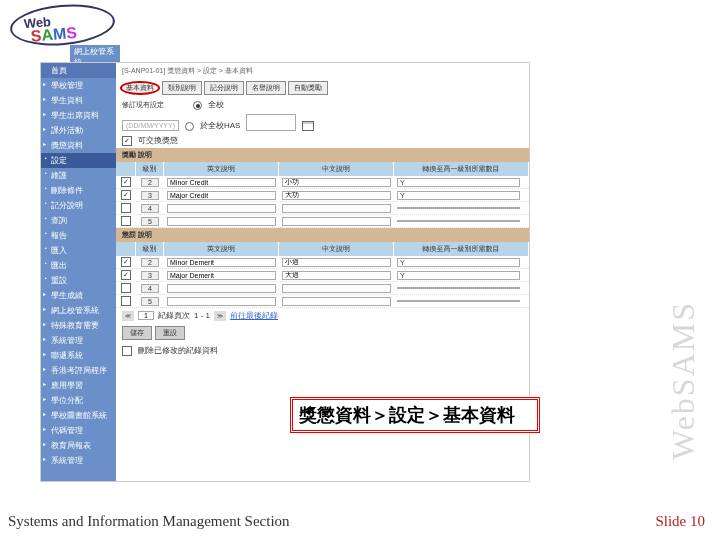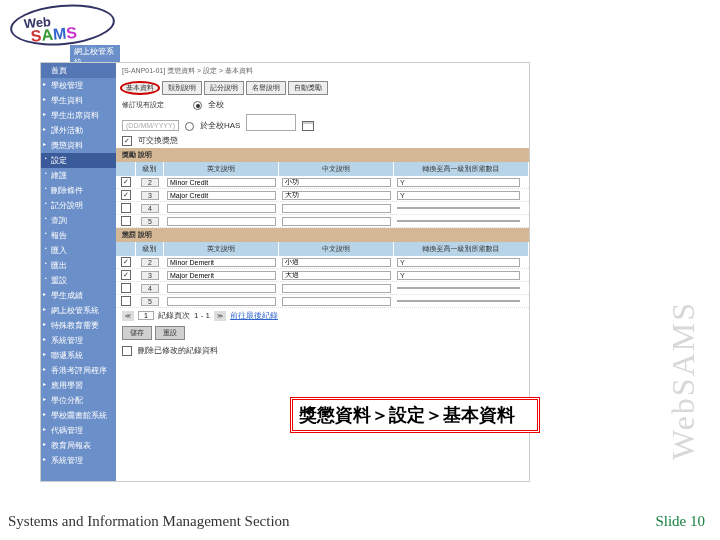--- a/index.html
+++ b/index.html
@@ -60,21 +60,21 @@
   .btn { background: #d0d0d0; border: 1px solid #888; padding: 1px 7px; font-size: 7px; cursor: pointer; }
   
   .record-nav { padding: 2px 6px; display: flex; gap: 4px; align-items: center; }
   .nav-arrow { width: 12px; height: 10px; background: #ddd; display: flex; align-items: center; justify-content: center; font-size: 6px; cursor: pointer; }
   
   .callout { position: absolute; top: 397px; left: 290px; width: 250px; background: #fff; border: 3px solid #e00; border-style: double; padding: 3px 6px; font-size: 18px; font-weight: bold; color: #000; text-align: left; font-family: "Microsoft JhengHei", sans-serif; }
   
   .vert-brand { position: absolute; right: 18px; bottom: 80px; font-size: 32px; color: #d8d8d8; writing-mode: vertical-rl; transform: rotate(180deg); letter-spacing: 2px; font-family: Georgia, serif; }
   
   .footer-left { position: absolute; bottom: 10px; left: 8px; font-size: 15px; color: #333; font-family: Georgia, serif; }
-  .footer-right { position: absolute; bottom: 10px; right: 15px; font-size: 15px; color: #15803d; font-family: Georgia, serif; }
+  .footer-right { position: absolute; bottom: 10px; right: 15px; font-size: 15px; color: #b91c1c; font-family: Georgia, serif; }
 </style>
 </head>
 <body>
 
 <div class="logo-area">
   <div class="logo-oval">
     <div class="logo-web">Web</div>
     <div class="logo-sams">
       <span class="s1">S</span><span class="a">A</span><span class="m">M</span><span class="s2">S</span>
     </div>

